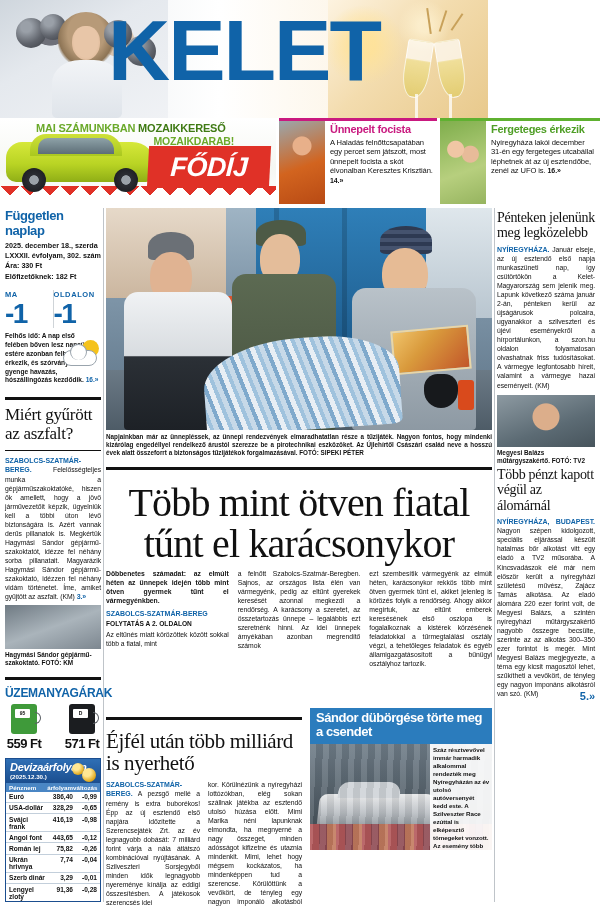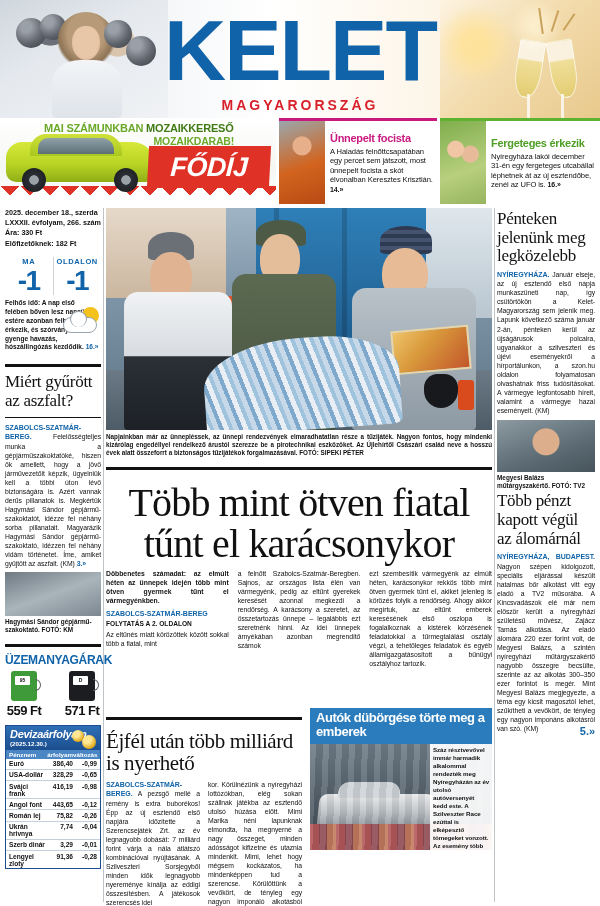--- a/index.html
+++ b/index.html
@@ -7,21 +7,21 @@
   html, body {
     width: 600px; height: 906px;
     background: #ffffff;
     font-family: "Liberation Sans", sans-serif;
     overflow: hidden;
   }
   .page { position: relative; width: 600px; height: 906px; background: #fff; }
 
   
   .masthead {
-    position: absolute; left: 0; top: 0; width: 600px; height: 118px;
+    position: absolute; left: 0; top: 0; width: 488px; height: 118px;
     overflow: hidden;
     background: linear-gradient(90deg,#e8eef3 0%, #f2f4f6 22%, #ffffff 45%, #fdf6ea 70%, #f7ead2 100%);
   }
   .mh-left-photo {
     position: absolute; left: 0; top: 0; width: 168px; height: 118px;
     background:
       radial-gradient(circle at 70% 34%, #d9c4ae 0 16px, rgba(217,196,174,0) 17px),
       radial-gradient(ellipse at 30% 30%, #6d6f78 0 14px, rgba(109,111,120,0) 15px),
       radial-gradient(ellipse at 58% 26%, #5b5d66 0 13px, rgba(91,93,102,0) 14px),
       linear-gradient(150deg,#cfd6dd 0%, #e5e9ee 40%, #f0f2f5 100%);
@@ -87,21 +87,21 @@
   
   .promo-strip {
     position: absolute; left: 0; top: 118px; width: 600px; height: 86px;
     display: flex; gap: 3px;
   }
   .promo-car {
     position: relative; width: 276px; height: 86px; overflow: hidden;
     background: linear-gradient(180deg,#ffffff 0%, #f5f7f2 58%, #ffffff 100%);
   }
   .pc-text1 {
-    position: absolute; left: 44px; top: 4px; font-size: 11px; font-weight: bold;
+    position: absolute; left: 36px; top: 4px; font-size: 11px; font-weight: bold;
     color: #6aa92a; letter-spacing: -0.2px; white-space: nowrap;
   }
   .pc-text1 b { color: #3f7a14; }
   .pc-text2 {
     position: absolute; right: 42px; top: 17px; font-size: 10.5px; font-weight: bold;
     color: #6aa92a; letter-spacing: -0.2px;
   }
   .pc-fodij {
     position: absolute; right: 6px; top: 28px; width: 122px; height: 42px;
     background: #e03127; transform: skewX(-3deg);
@@ -136,21 +136,20 @@
   .pc-wheel {
     position: absolute; bottom: 12px; width: 24px; height: 24px; border-radius: 50%;
     background: radial-gradient(circle at 50% 50%, #9aa2a8 0 26%, #2b2e33 30%, #16181b 100%);
   }
   .pw1 { left: 22px; } .pw2 { left: 114px; }
 
   .promo-teaser {
     position: relative; width: 158px; height: 86px; overflow: hidden;
     background: #fff; border-top: 3px solid #c9197f;
     display: flex;
-    align-items: center;
   }
   .promo-teaser.green { border-top-color: #5fb130; width: 160px; }
   .pt-photo { width: 46px; height: 100%; flex: 0 0 46px; }
   .pt-photo.p1 {
     background:
       radial-gradient(circle at 50% 30%, #e8b08a 0 9px, rgba(232,176,138,0) 10px),
       linear-gradient(160deg,#9aa7ad 0%, #d2641f 55%, #b84a14 100%);
   }
   .pt-photo.p2 {
     background:
@@ -185,21 +184,21 @@
   .vr1 { left: 103px; }
   .vr2 { left: 494px; }
 
   
   .fuggetlen {
     font-size: 13px; font-weight: bold; color: #1063a8; letter-spacing: -0.4px;
     margin-bottom: 3px;
   }
   .issue-line { font-size: 7.2px; font-weight: bold; color: #111; line-height: 1.42; }
   .weather-box { margin-top: 8px; display: flex; }
-  .wbox { flex: 1; text-align: center; }
+  .wbox { flex: 1; }
   .wbox + .wbox { border-left: 1px solid #cfd4d8; }
   .wlabel { font-size: 7.5px; font-weight: bold; color: #1063a8; letter-spacing: 0.6px; }
   .wtemp {
     font-size: 28px; font-weight: bold; color: #1063a8; line-height: 1.05;
     letter-spacing: -1.5px;
   }
   .weather-text {
     position: relative; font-size: 6.6px; line-height: 1.34; color: #111;
     font-weight: bold; margin-top: 4px; min-height: 56px; padding-right: 2px;
   }
@@ -410,21 +409,21 @@
     background: repeating-linear-gradient(90deg,#b3585a 0 9px,#8e4a52 9px 17px,#c27a5e 17px 26px);
   }
   .rally-side {
     position: absolute; right: 0; top: 0; width: 62px; height: 100%;
     background: rgba(255,255,255,0.92); padding: 2px 2px 0 3px;
   }
   .rally-side .body-just { font-size: 6.2px; line-height: 1.3; text-align: left; font-weight: bold; }
 
   
   .head-serif-r {
-    font-family: "Liberation Serif", serif; font-size: 17px; line-height: 1.1;
+    font-family: "Liberation Serif", serif; font-size: 14px; line-height: 1.1;
     color: #111; letter-spacing: -0.3px; padding: 2px 0 4px;
   }
   .photo-r { width: 100%; height: 52px; }
   .photo-r.portrait1 {
     background:
       radial-gradient(circle at 50% 42%, #dcae8b 0 13px, rgba(220,174,139,0) 14px),
       linear-gradient(160deg,#8d9aa2 0%, #5c6b74 60%, #47545c 100%);
   }
   .badge-page {
     display: inline-block; background: #fff; color: #1063a8; font-weight: bold;
@@ -449,21 +448,20 @@
     <div class="mh-right-photo">
       <div class="spark sp1"></div>
       <div class="spark sp2"></div>
       <div class="spark sp3"></div>
       <div class="flute fl1"></div>
       <div class="flute fl2"></div>
       <div class="flute-stem fs1"></div>
       <div class="flute-stem fs2"></div>
     </div>
     <div class="mh-title">KELET</div>
-    <div class="mh-sub">MAGYARORSZÁG</div>
   </div>
 
   <div class="promo-strip">
 
     <div class="promo-car">
       <div class="pc-zig"></div>
       <div class="pc-car-body"></div>
       <div class="pc-car-roof"></div>
       <div class="pc-car-win"></div>
       <div class="pc-wheel pw1"></div>
@@ -498,22 +496,23 @@
         </div>
       </div>
     </div>
   </div>
 
   <div class="vrule vr1"></div>
   <div class="vrule vr2"></div>
 
   <div class="col-left">
 
+    <div class="fuggetlen">Független naplap</div>
     <div class="issue-line">2025. december 18., szerda</div>
-    <div class="issue-line">LXXXII. évfolyam, 266. szám</div>
+    <div class="issue-line">LXXXII. évfolyam, 302. szám</div>
     <div class="issue-line">Ára: 330 Ft</div>
     <div class="issue-line">Előfizetőknek: 182 Ft</div>
 
     <div class="weather-box">
       <div class="wbox">
         <div class="wlabel">MA</div>
         <div class="wtemp">-1</div>
       </div>
       <div class="wbox">
         <div class="wlabel">OLDALON</div>
@@ -673,21 +672,21 @@
           <span>A pezsgő mellé a remény is extra buborékos! Épp az új esztendő első napjára időzítette a Szerencsejáték Zrt. az év legnagyobb dobását: 7 milliárd forint várja a nála átlátszó kombinációval nyújtásának. A Szilveszteri Sorsjegyből minden idők legnagyobb nyereménye kínálja az eddigi összesítésben. A játékosok szerencsés idei</span>
         </p>
         <p class="body-just">
           <span>kor. Körülnézünk a nyíregyházi lottózókban, elég sokan szállnak játékba az esztendő utolsó húzása előtt. Mimi Marika néni lapunknak elmondta, ha megnyerné a nagy összeget, minden adósságot kifizetne és utaznia mindenkit. Mimi, lehet hogy mégsem kockázatos, ha mindenképpen tud a szerencse. Körülöttünk a vevőkört, de tényleg egy nagyon imponáló alkotásból van szó.</span>
           
         </p>
       </div>
     </div>
 
     <div class="bottom-right">
-      <div class="banner-blue" style="font-size:13px">Autók dübörgése törte meg a emberek</div>
+      <div class="banner-blue" style="font-size:13px">Sándor dübörgése törte meg a csendet</div>
       <div class="rally-photo">
         <div class="rally-car"></div>
         <div class="rally-crowd"></div>
         <div class="rally-blur"></div>
         <div class="rally-side">
           <div class="body-just">Száz résztvevővel immár harmadik alkalommal rendezték meg Nyíregyházán az év utolsó autóversenyét kedd este. A Szilveszter Race ezúttal is elképesztő tömegeket vonzott. Az esemény több volt mint egyszerű autós viadal, a különleges járművek különleges szilveszteri maskarába öltöztek, igazi bulihangulat uralkodott a Tokaji úti Vásártéren. FOTÓ: SIPEKI PÉTER</div>
         </div>
       </div>
     </div>
   </div>

